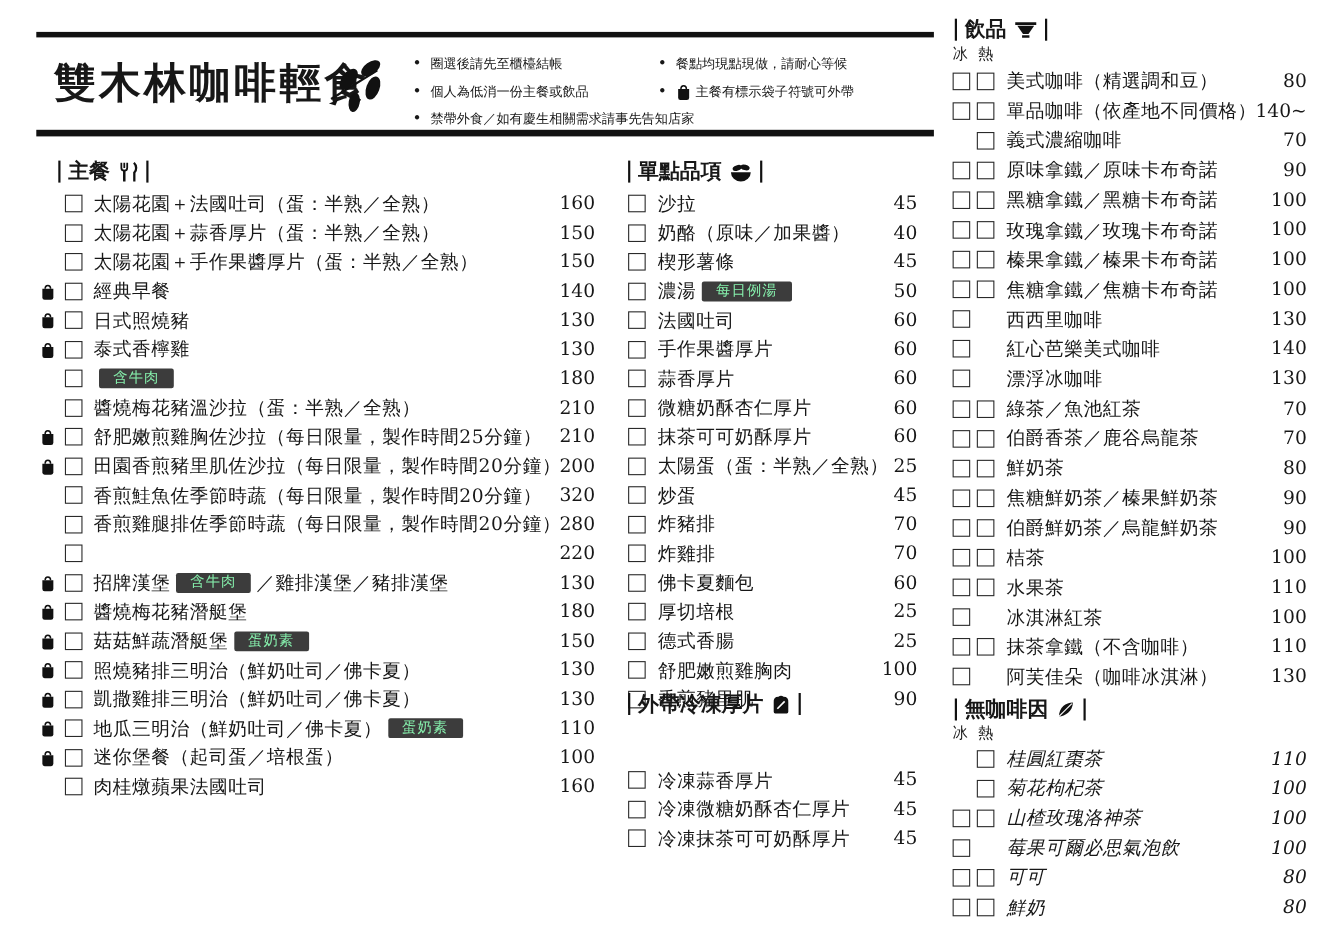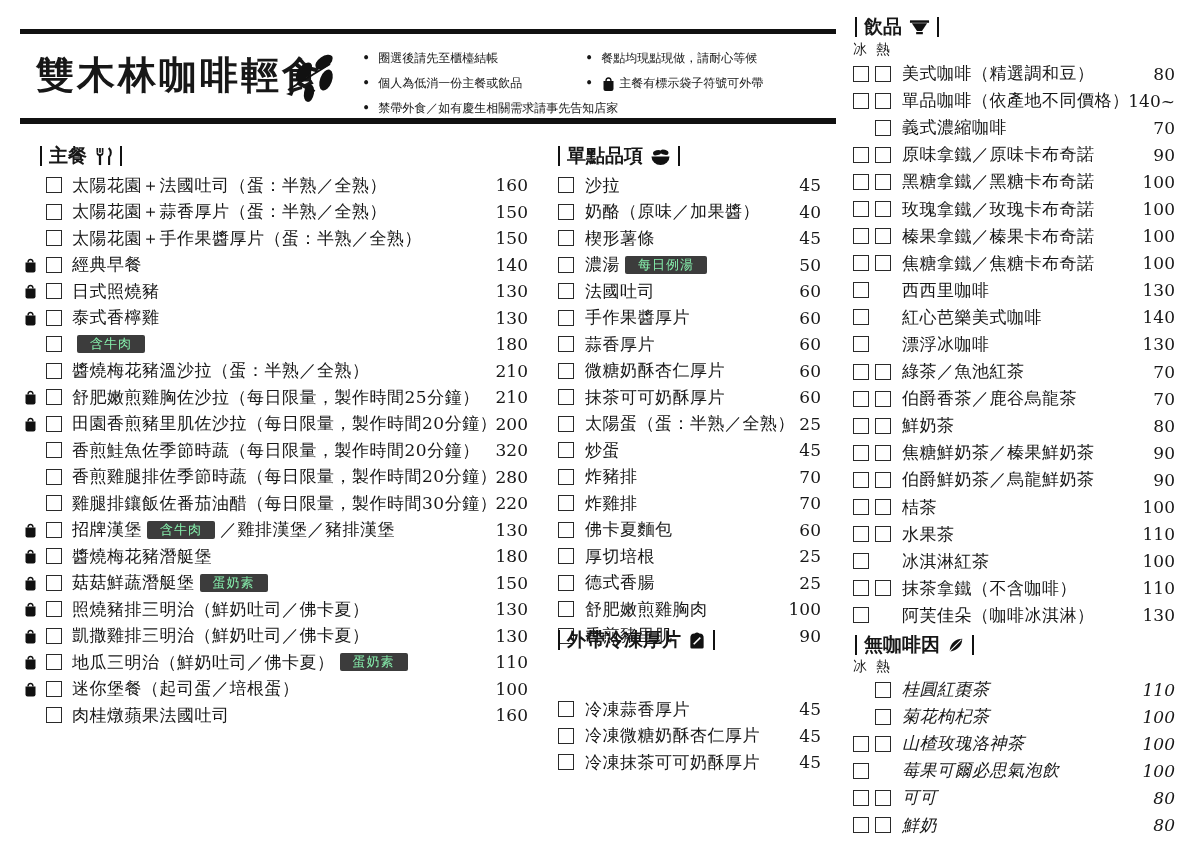--- a/index.html
+++ b/index.html
@@ -1,21 +1,21 @@
 <!DOCTYPE html>
 <html><head>
 <meta charset="utf-8">
 <style>
   html,body{margin:0;padding:0;}
   body{
     width:1200px;height:848px;position:relative;background:#fff;color:#171717;
     font-family:"DejaVu Serif","Liberation Serif",serif;
     overflow:hidden;
   }
-  .abs{position:absolute;}
+  .abs{position:absolute;margin-left:13px;}
   .rule{background:#111;}
   
   #brand-title{left:36px;top:50px;font-size:38px;font-weight:600;letter-spacing:3px;white-space:nowrap;}
   #brand-leaf{left:284px;top:50px;}
   
   .notes{font-size:12px;line-height:25px;white-space:nowrap;}
   #notes-col1{left:362px;top:46px;}
   #notes-col2{left:585px;top:46px;}
   .note{display:flex;align-items:center;height:25px;}
   .note::before{content:"•";margin-right:8px;font-size:14px;}
@@ -259,21 +259,20 @@
   </div>
 
   <div class="row">
     <span class="bag-slot" style="visibility: hidden;">
       <svg width="15" height="18" viewBox="0 0 18 20" fill="#111">
           <path d="M3 7 h12 v9.5 a2.5 2.5 0 0 1 -2.5 2.5 h-7 a2.5 2.5 0 0 1 -2.5 -2.5 z"></path>
           <path d="M6 7 a3 3.6 0 0 1 6 0" fill="none" stroke="#111" stroke-width="1.6"></path>
         </svg>
     </span>
     <span class="cb"></span>
-    <span class="lbl">雞腿排鑲飯佐番茄油醋（每日限量，製作時間30分鐘）</span>
 
     <span class="price">220</span>
   </div>
 
   <div class="row">
     <span class="bag-slot">
       <svg width="15" height="18" viewBox="0 0 18 20" fill="#111">
           <path d="M3 7 h12 v9.5 a2.5 2.5 0 0 1 -2.5 2.5 h-7 a2.5 2.5 0 0 1 -2.5 -2.5 z"></path>
           <path d="M6 7 a3 3.6 0 0 1 6 0" fill="none" stroke="#111" stroke-width="1.6"></path>
         </svg>

